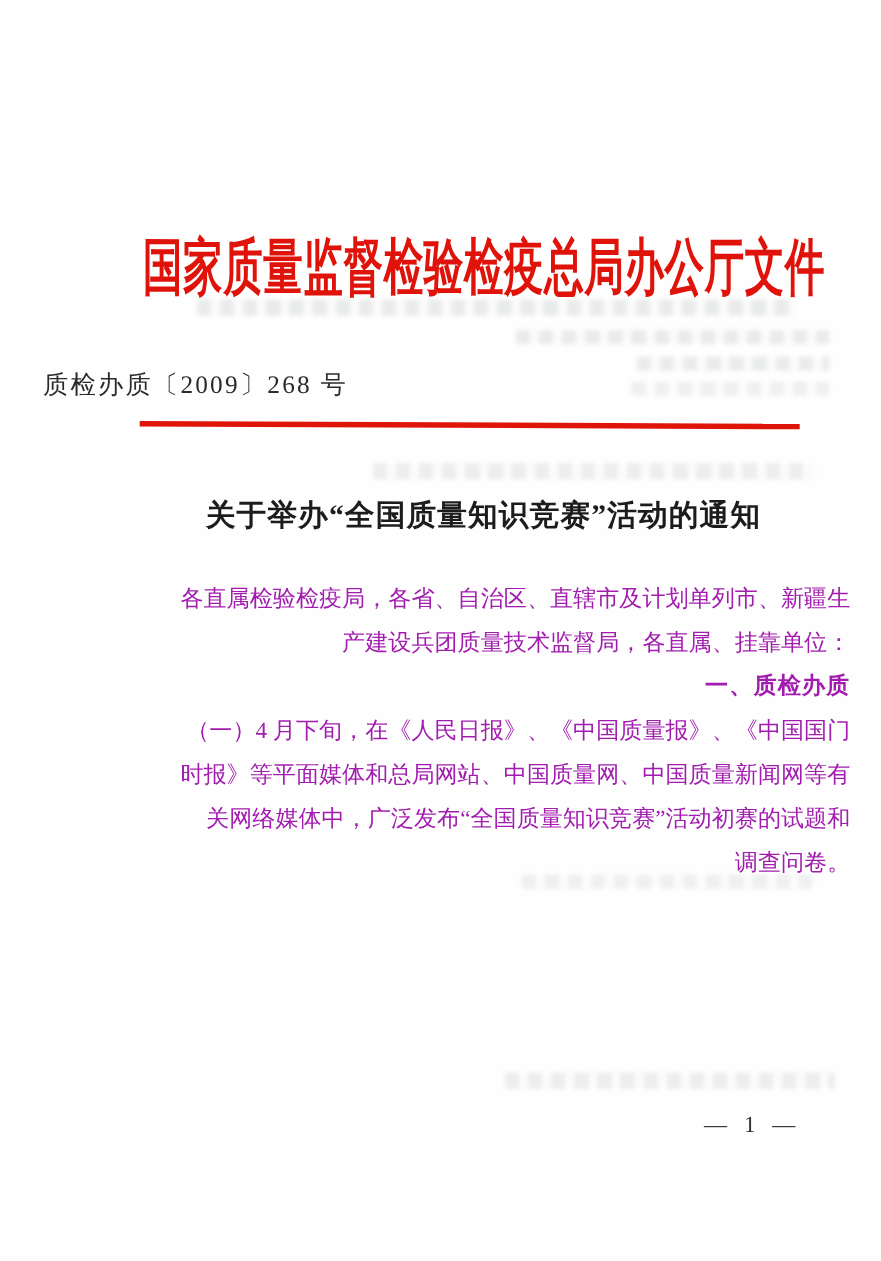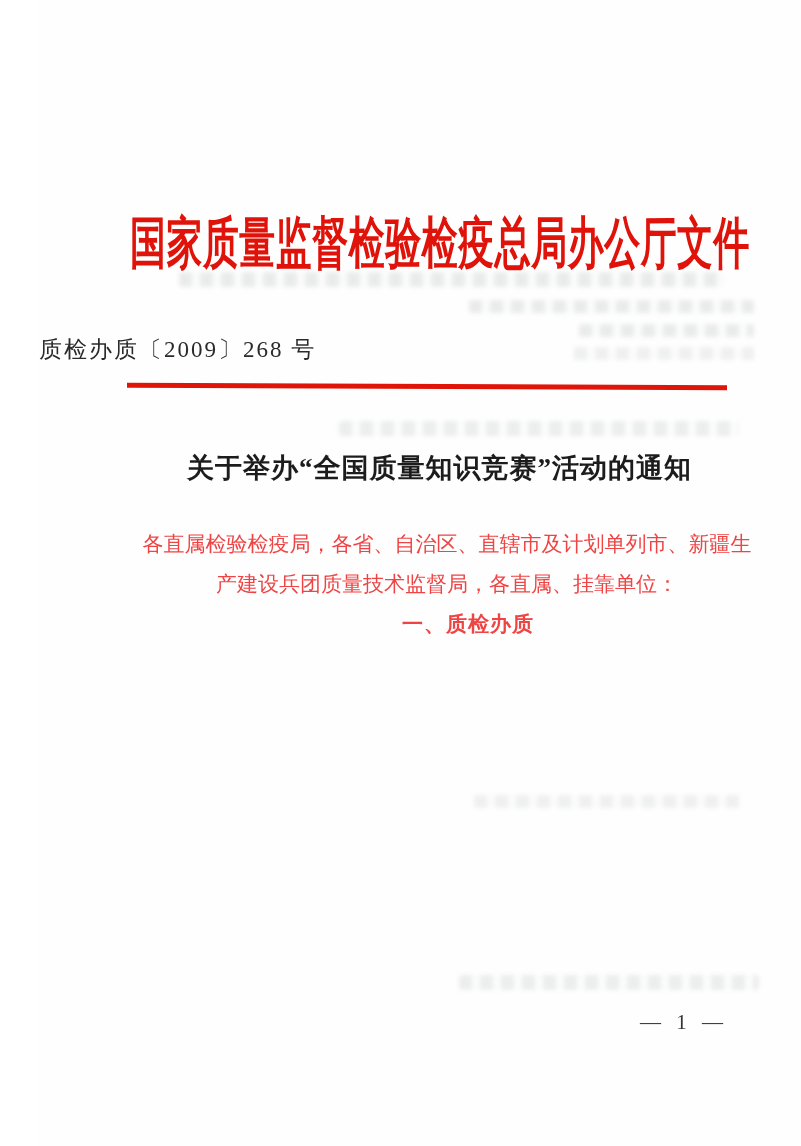--- a/index.html
+++ b/index.html
@@ -63,22 +63,22 @@
     color: #1c1c1c;
   }
 
   .body-block {
     position: absolute;
     top: 524px;
     left: 82px;
     width: 652px;
     font-size: 21px;
     line-height: 40px;
-    text-align: center;
-    color: #ef4444;
+    text-align: right;
+    color: #a21caf;
   }
   .body-block p { margin: 0; white-space: pre-line; }
   .para-indent { text-indent: 2em; }
   .section-heading {
     font-weight: bold;
     font-family: "Liberation Sans", sans-serif;
     letter-spacing: 1px;
   }
 
   .footer-page-number {
@@ -126,20 +126,24 @@
   <div class="red-rule"></div>
 
   <div class="ghost g5"></div>
 
   <h1 class="doc-title">关于举办“全国质量知识竞赛”活动的通知</h1>
 
   <div class="body-block">
     <p>各直属检验检疫局，各省、自治区、直辖市及计划单列市、新疆生
 产建设兵团质量技术监督局，各直属、挂靠单位：</p>
     <p class="para-indent section-heading">一、质检办质</p>
+    <p class="para-indent">（一）4 月下旬，在《人民日报》、《中国质量报》、《中国国门
+时报》等平面媒体和总局网站、中国质量网、中国质量新闻网等有
+关网络媒体中，广泛发布“全国质量知识竞赛”活动初赛的试题和
+调查问卷。</p>
   </div>
 
   <div class="ghost g6"></div>
   <div class="ghost g7"></div>
 
   <div class="footer-page-number">— 1 —</div>
 
 </div>
 
 </body></html>

